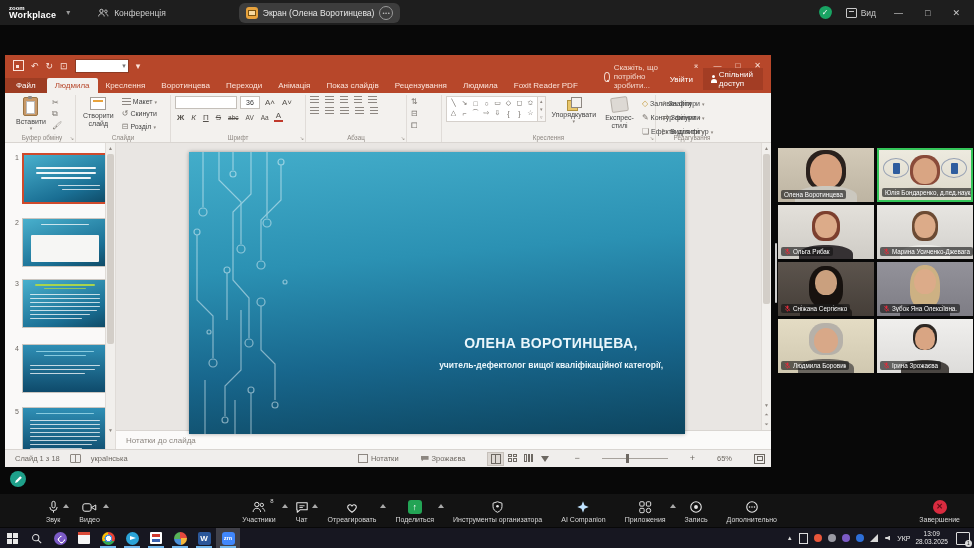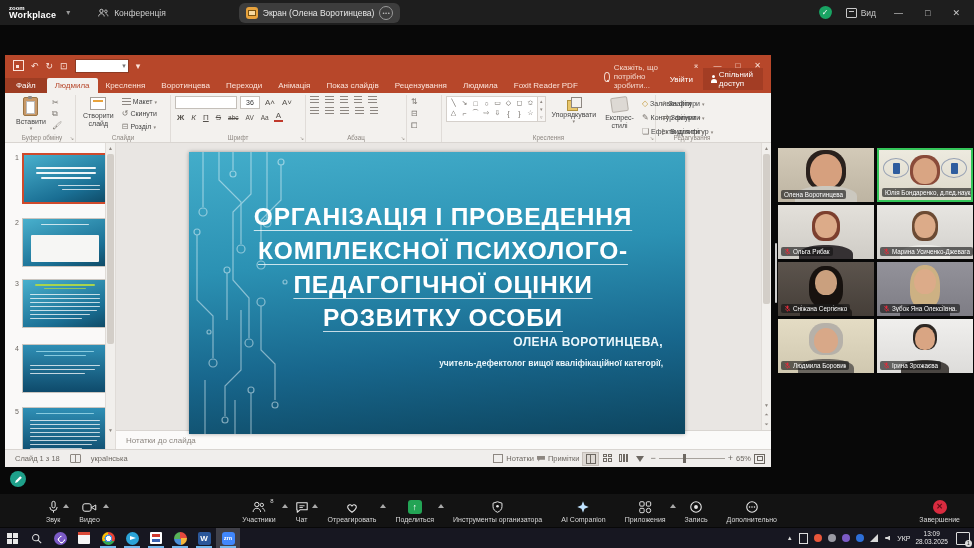--- a/index.html
+++ b/index.html
@@ -103,37 +103,37 @@
   #thumb-scroll{position:absolute;right:0;top:0;width:9px;bottom:0;background:#f1efec;border-left:1px solid #e0dcd8;}
   #thumb-scroll .sarrow{height:10px;display:flex;align-items:center;justify-content:center;font-size:5px;color:#8d8781;}
   #thumb-scroll .sthumb{position:absolute;left:1px;right:1px;top:11px;height:190px;background:#d3cec8;border-radius:2px;}
   #thumb-scroll .sarrow.down{position:absolute;bottom:14px;left:0;right:0;}
 
   #edit-col{flex:1;display:flex;flex-direction:column;min-width:0;}
   #edit-area{flex:1;background:#e9e6e3;position:relative;}
   #slide{position:absolute;left:73px;top:9px;width:496px;height:282px;background:linear-gradient(175deg,#43adca 0%,#2b91b3 38%,#18678d 70%,#0d455f 100%);box-shadow:0 0 4px rgba(0,0,0,.35);overflow:hidden;}
   #slide-title{position:absolute;left:42px;right:30px;top:48px;text-align:center;color:#fff;font-size:24.5px;font-weight:600;letter-spacing:.8px;line-height:1.38;text-decoration:underline;text-decoration-thickness:1px;text-underline-offset:5px;text-decoration-color:rgba(255,255,255,.75);}
   #slide-credits{position:absolute;right:22px;top:183px;text-align:right;color:#eaf6fb;font-weight:bold;}
-  #slide-credits .c1{font-size:12px;letter-spacing:.4px;margin-bottom:9px;}
+  #slide-credits .c1{font-size:14px;letter-spacing:.4px;margin-bottom:9px;text-align:center;}
   #slide-credits .c2{font-size:9px;margin-bottom:9px;}
   #slide-credits .c3{font-size:8.5px;margin-bottom:9px;}
   #slide-credits .c4{font-size:8.5px;}
   #vscroll{position:absolute;right:0;top:0;width:9px;bottom:0;background:#f1efec;border-left:1px solid #e0dcd8;}
   #vscroll .sarrow{height:10px;display:flex;align-items:center;justify-content:center;font-size:5px;color:#8d8781;}
   #vscroll .sthumb{position:absolute;left:1px;right:1px;top:11px;height:150px;background:#d3cec8;border-radius:2px;}
   #vscroll .navgrp{position:absolute;bottom:2px;left:0;right:0;display:flex;flex-direction:column;align-items:center;gap:3px;font-size:5px;color:#8d8781;}
   #notes-bar{height:18px;background:#fbfaf9;border-top:1px solid #d9d5d1;display:flex;align-items:center;}
   #notes-bar span{font-size:8px;color:#8d8781;margin-left:10px;}
 
   
   #ppt-status{height:17px;background:#f0eeec;border-top:1px solid #d9d5d1;display:flex;align-items:center;font-size:7.5px;color:#6d6862;}
   #ppt-status .sleft{display:flex;align-items:center;gap:10px;margin-left:10px;}
   .book-ico{width:9px;height:7px;border:1px solid #8d8781;border-radius:1px;position:relative;}
   .book-ico:after{content:"";position:absolute;left:4px;top:0;bottom:0;width:1px;background:#8d8781;}
-  #ppt-status .sright{margin-left:auto;display:flex;align-items:center;gap:3px;margin-right:6px;}
+  #ppt-status .sright{margin-left:auto;display:flex;align-items:center;gap:22px;margin-right:6px;}
   .sbtn{display:flex;align-items:center;gap:3px;}
   .note-ico{width:8px;height:7px;border:1px solid #8d8781;}
   .cmt-ico{width:8px;height:6px;background:#8d8781;clip-path:polygon(0 0,100% 0,100% 70%,35% 70%,15% 100%,15% 70%,0 70%);}
   .vbtns{display:flex;gap:1px;}
   .vbtn{width:15px;height:12px;display:flex;align-items:center;justify-content:center;}
   .vbtn.on{background:#ddd8d3;border:1px solid #c6c0ba;}
   .vg1{width:8px;height:8px;border:1px solid #6d6862;display:flex;}
   .vg1 div{width:3px;border-right:1px solid #6d6862;}
   .vg2{width:9px;height:8px;display:grid;grid-template-columns:1fr 1fr;gap:1px;}
   .vg2 div{background:transparent;border:1px solid #6d6862;}
@@ -589,21 +589,20 @@
                 <path d="M72 154 V198 L86 212 V248"></path>
                 <circle cx="86" cy="253" r="3"></circle>
               <path d="M16 228 V282"></path>
                 <path d="M46 248 V282"></path>
                 <circle cx="62" cy="238" r="3"></circle>
                 <path d="M62 241 V282"></path>
               <circle cx="96" cy="130" r="2"></circle>
                 <circle cx="20" cy="180" r="2"></circle>
             </g>
           </svg>
-          <div id="slide-title">ОРГАНІЗАЦІЯ І ПРОВЕДЕННЯ КОМПЛЕКСНОЇ ПСИХОЛОГО-ПЕДАГОГІЧНОЇ ОЦІНКИ РОЗВИТКУ ОСОБИ</div>
           <div id="slide-credits">
             <div class="c1">ОЛЕНА ВОРОТИНЦЕВА,</div>
             <div class="c3">учитель-дефектолог вищої кваліфікаційної категорії,</div>
           </div>
         </div>
         <div id="vscroll">
           <div class="sarrow">▲</div>
           <div class="sthumb"></div>
           <div class="navgrp">
             <span>▼</span>
@@ -624,21 +623,21 @@
       <div class="book-ico"></div>
       <span>українська</span>
     </div>
     <div class="sright">
       <div class="sbtn">
           <div class="note-ico"></div>
           <span>Нотатки</span>
         </div>
       <div class="sbtn">
           <div class="cmt-ico"></div>
-          <span>Примітки</span>
+          <span>Зрожаєва</span>
         </div>
       <div class="vbtns">
         <div class="vbtn on">
             <div class="vg1">
               <div></div>
             </div>
           </div>
         <div class="vbtn">
             <div class="vg2">
               <div></div>

